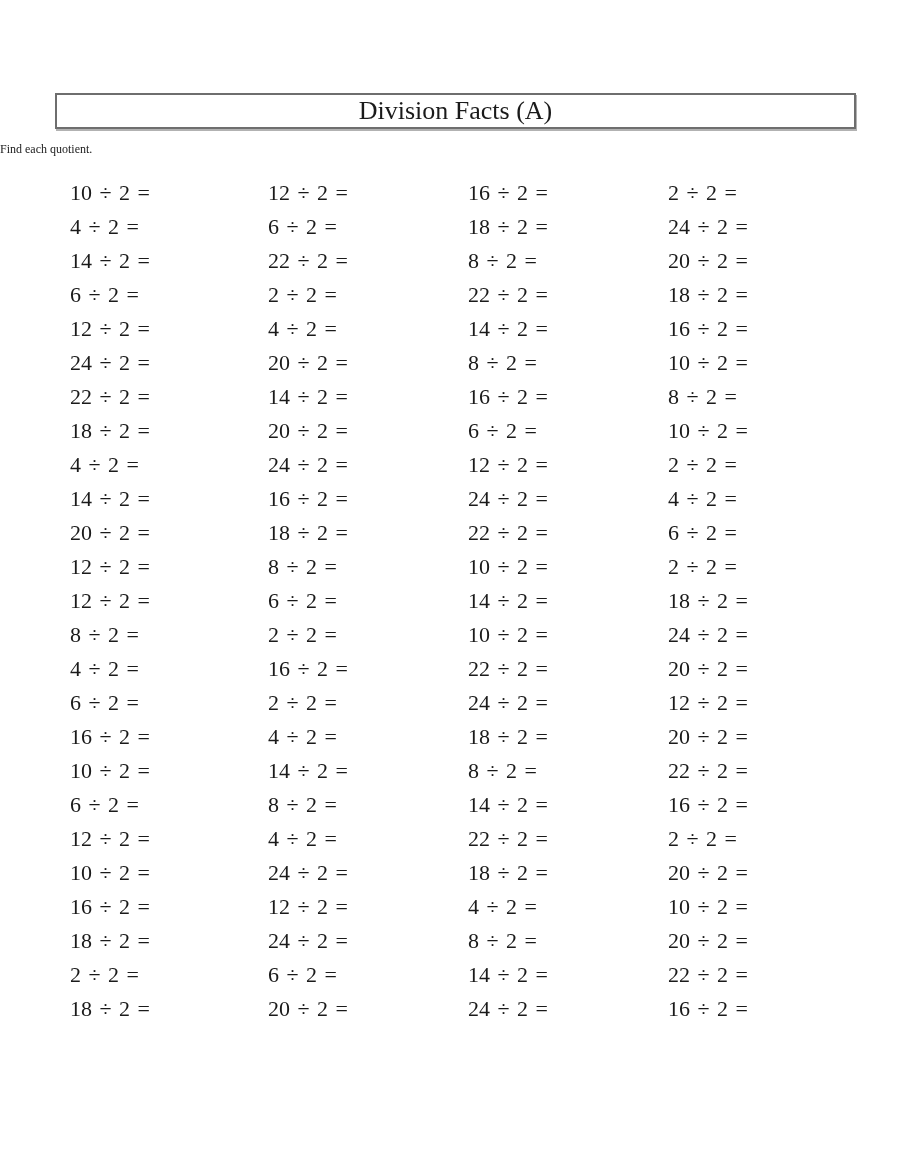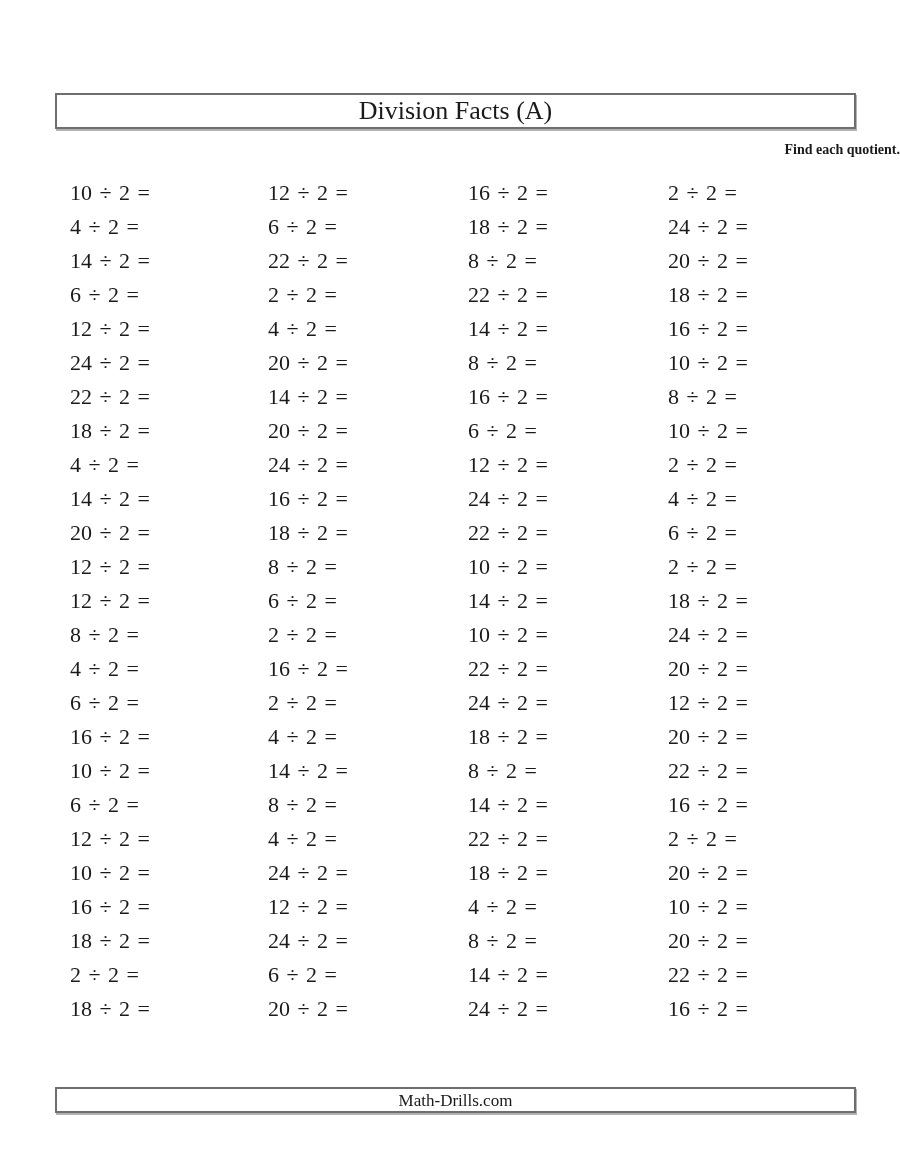--- a/index.html
+++ b/index.html
@@ -34,23 +34,22 @@
   .title-text {
     font-size: 26px;
     line-height: 1;
     white-space: nowrap;
   }
   .instruction {
     position: absolute;
     left: 0;
     top: 142px;
     width: 900px;
-    text-align: right;
-    font-size: 14px;
-    font-weight: bold;
+    text-align: left;
+    font-size: 12px;
   }
   .problems-grid {
     position: absolute;
     left: 70px;
     top: 176px;
     display: grid;
     grid-template-columns: 198px 200px 200px 198px;
     grid-auto-rows: 34px;
     font-size: 22px;
     word-spacing: 2px;
@@ -177,17 +176,14 @@
       <div class="cell">2 ÷ 2 =</div>
       <div class="cell">6 ÷ 2 =</div>
       <div class="cell">14 ÷ 2 =</div>
       <div class="cell">22 ÷ 2 =</div>
       <div class="cell">18 ÷ 2 =</div>
       <div class="cell">20 ÷ 2 =</div>
       <div class="cell">24 ÷ 2 =</div>
       <div class="cell">16 ÷ 2 =</div>
     </div>
 
-  <div class="framed-box footer-box">
-    <span class="footer-text">Math-Drills.com</span>
-  </div>
 
 </div>
 
 </body></html>

